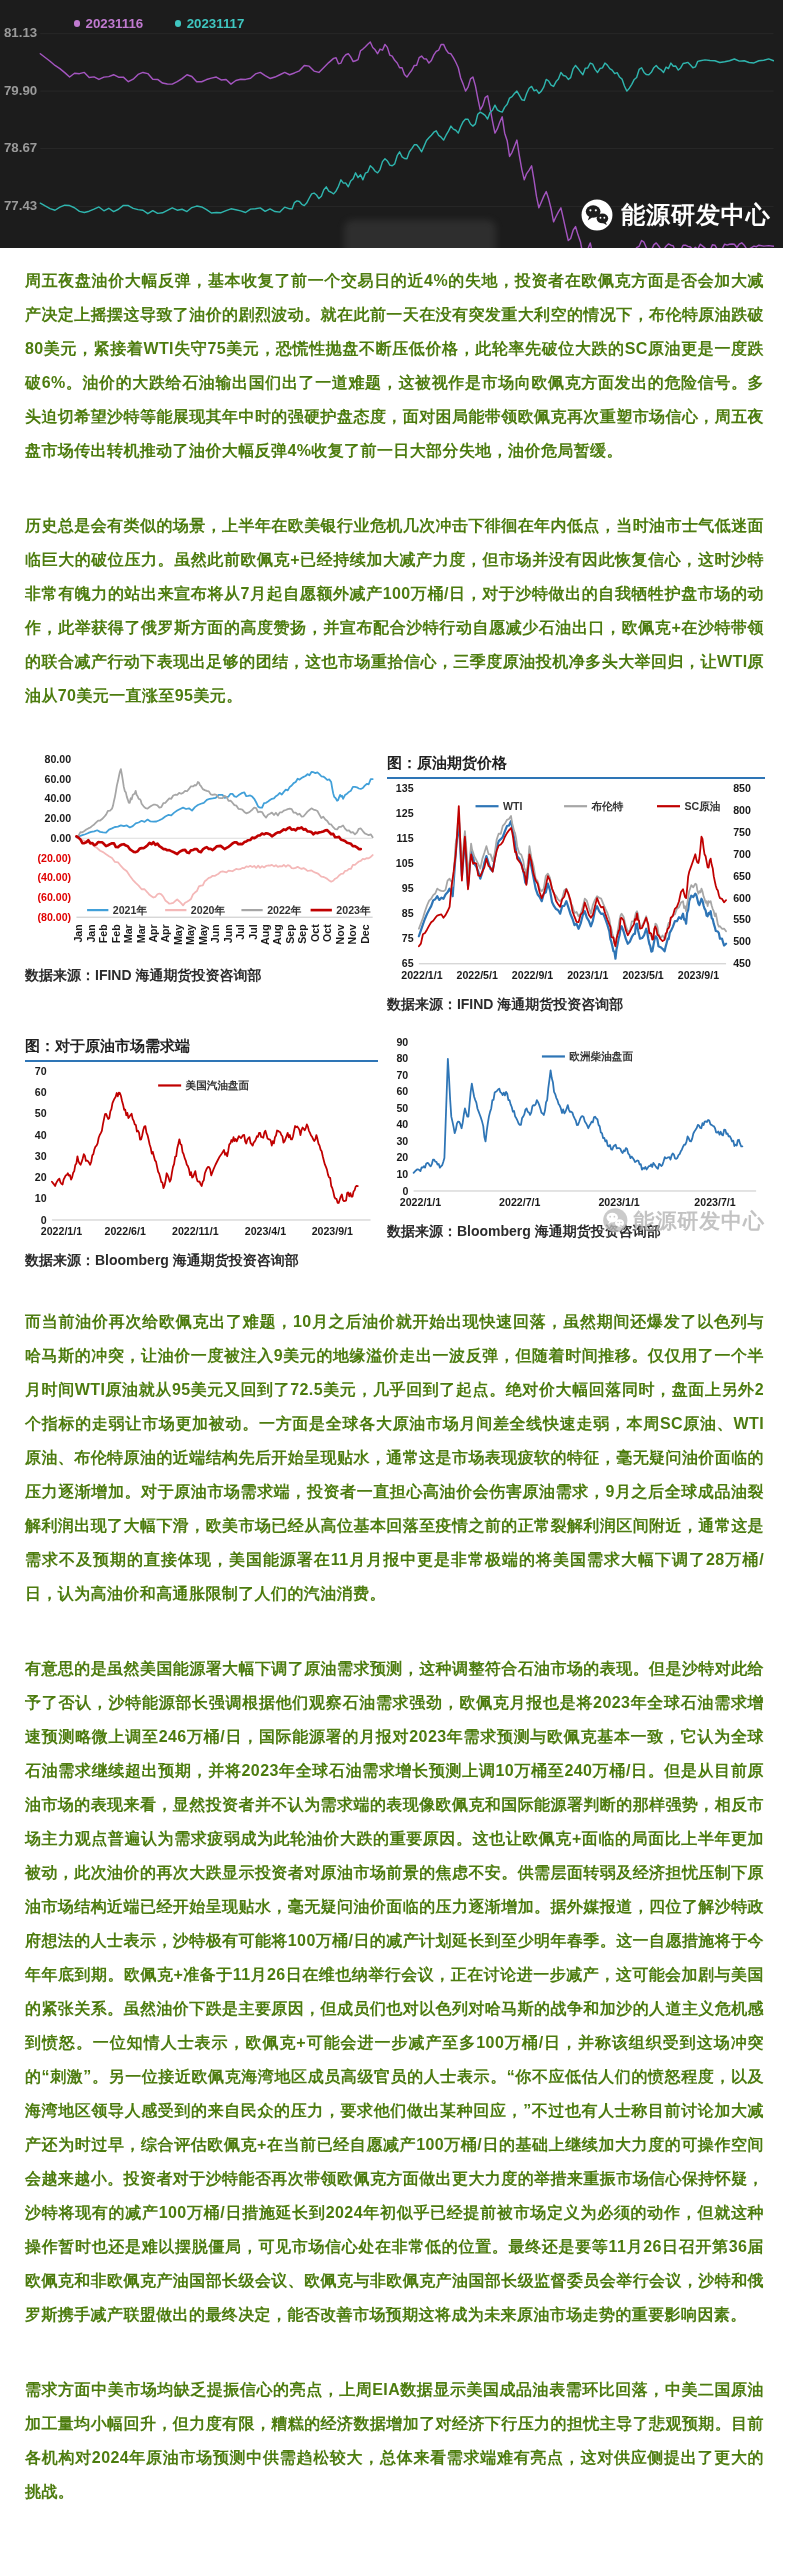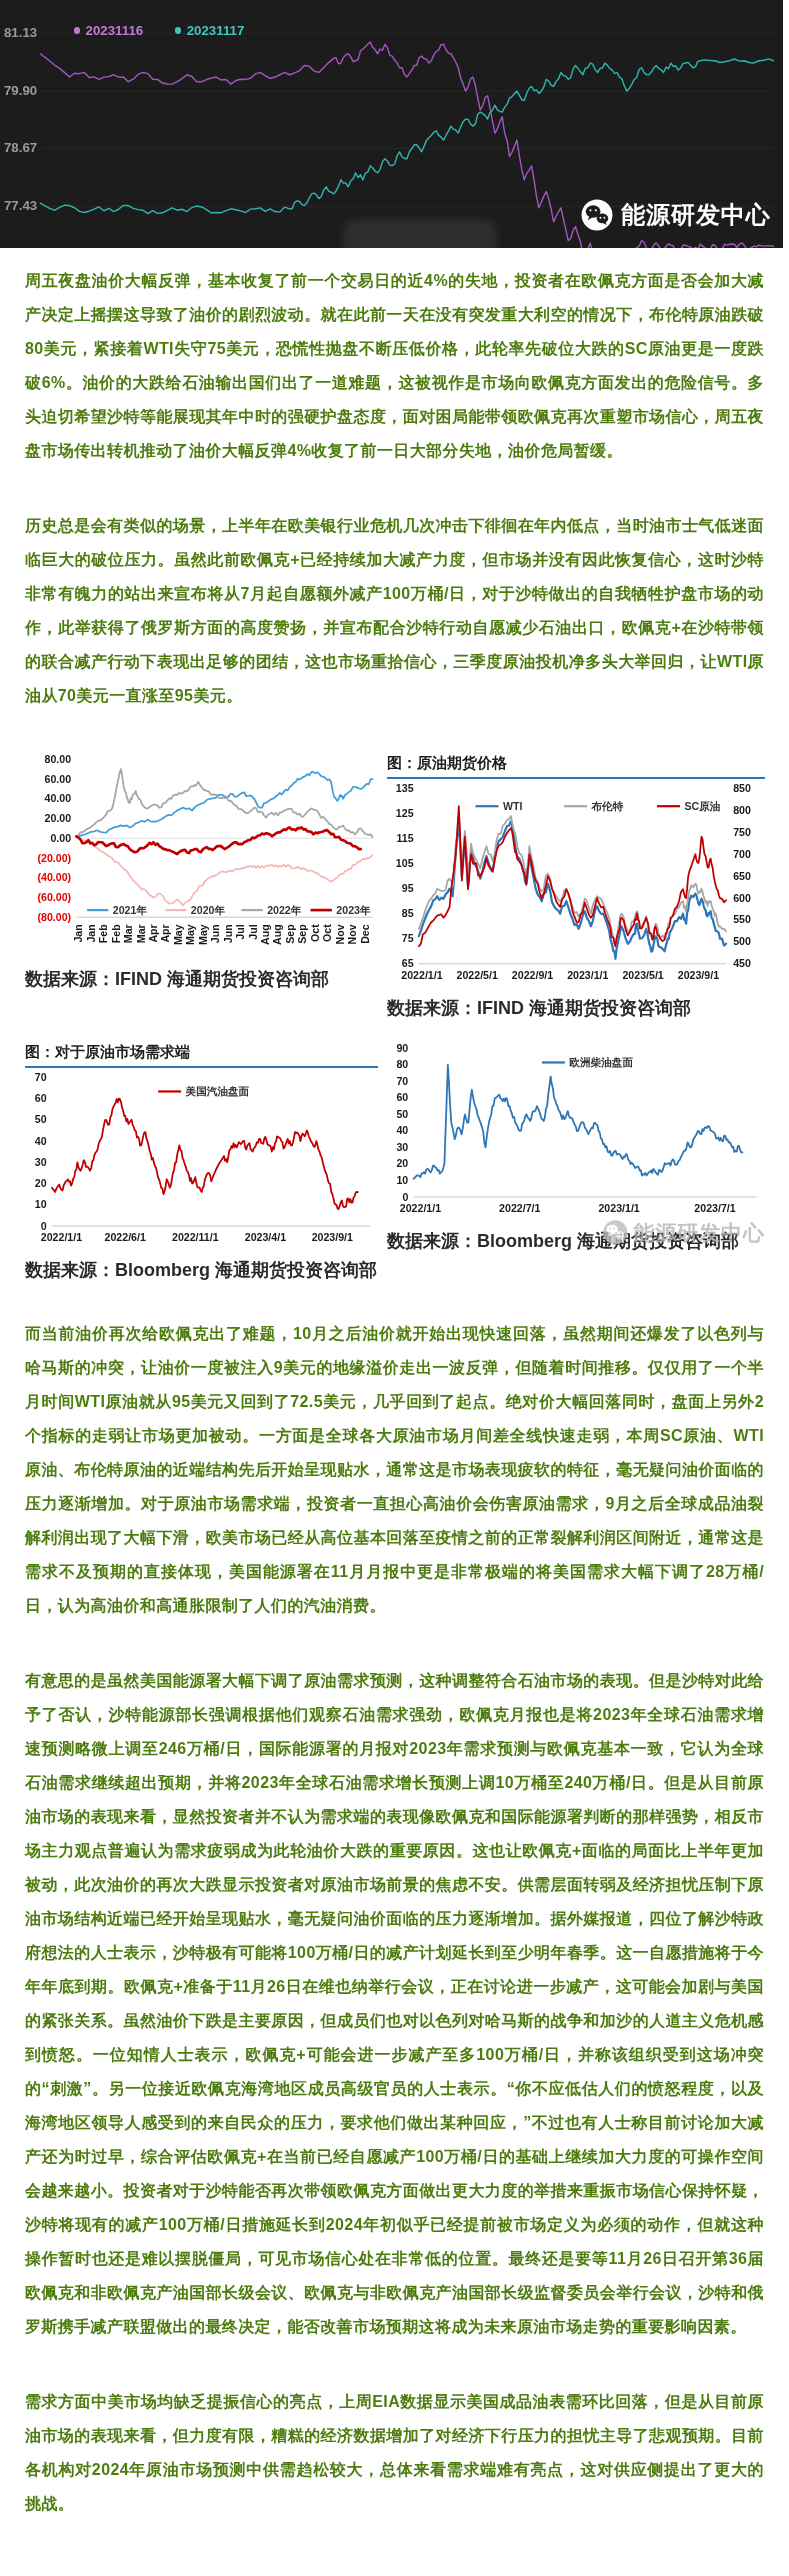--- a/index.html
+++ b/index.html
@@ -2,37 +2,37 @@
 <html style="font-size:14px"><head>
 <meta charset="utf-8">
 <style>
   html,body{margin:0;padding:0;background:#ffffff;}
   body{font-family:"Liberation Sans","DejaVu Sans",sans-serif;}
   .page{width:790px;background:#fff;position:relative;}
 
   
   .dark-chart{position:relative;width:774px;height:248px;background:#1c1c1c;overflow:hidden;padding-left:9px;}
   .dark-chart svg{position:absolute;left:0;top:0;}
-  .dc-legend{position:absolute;left:74px;top:23px;display:flex;gap:32px;align-items:center;font-size:13.3px;font-weight:bold;}
+  .dc-legend{position:absolute;left:74px;top:16px;display:flex;gap:32px;align-items:center;font-size:13.3px;font-weight:bold;}
   .dc-legend .item{display:flex;align-items:center;gap:5.3px;}
   .dc-legend .dot{width:6.2px;height:6.2px;border-radius:50%;display:inline-block;}
   .blur-patch{position:absolute;left:344px;top:220px;width:152px;height:50px;background:rgba(140,140,140,0.16);border-radius:8.9px;filter:blur(3.5px);}
   .dc-watermark{position:absolute;right:12.4px;bottom:16px;display:flex;align-items:center;gap:7px;color:#ffffff;font-size:24px;font-weight:bold;letter-spacing:0.9px;}
   .dc-watermark svg{position:static;}
 
   
   article{padding:16px 26px 26.6px 25px;}
   article p{font-size:16px;line-height:34px;font-weight:600;color:#4d7c0f;text-align:justify;margin:0 0 41px 0;letter-spacing:0.4px;}
   article p:last-child{margin-bottom:16px;}
 
   
   .figures{display:grid;grid-template-columns:353px 378px;column-gap:8.9px;row-gap:23px;margin:0 0 35px 0;}
   .fig-card{position:relative;}
   .fig-title{font-size:15px;font-weight:bold;color:#1f1f1f;padding-bottom:4.4px;border-bottom:2.7px solid #2e75b6;margin-bottom:3.5px;}
-  .fig-src{font-size:18px;font-weight:bold;color:#2b2b2b;margin-top:8.9px;}
+  .fig-src{font-size:14px;font-weight:bold;color:#2b2b2b;margin-top:8.9px;}
   .fig-card svg{display:block;}
   .fig-watermark{position:absolute;right:0;bottom:35px;display:flex;align-items:center;gap:5.3px;color:#b5b5b5;font-size:21px;font-weight:bold;opacity:.8;letter-spacing:0.9px;}
 </style>
 </head>
 <body>
 
 <div class="page">
 
   <section class="dark-chart">
     <svg id="svg-top" viewBox="0 0 873 332" width="774" height="294">
@@ -236,17 +236,17 @@
             <circle cx="31.5" cy="25.5" r="1.2" fill="#bdbdbd"></circle>
           </svg>
           <span>能源研发中心</span>
         </div>
       </div>
 
     </div>
 
     <p>而当前油价再次给欧佩克出了难题，10月之后油价就开始出现快速回落，虽然期间还爆发了以色列与哈马斯的冲突，让油价一度被注入9美元的地缘溢价走出一波反弹，但随着时间推移。仅仅用了一个半月时间WTI原油就从95美元又回到了72.5美元，几乎回到了起点。绝对价大幅回落同时，盘面上另外2个指标的走弱让市场更加被动。一方面是全球各大原油市场月间差全线快速走弱，本周SC原油、WTI原油、布伦特原油的近端结构先后开始呈现贴水，通常这是市场表现疲软的特征，毫无疑问油价面临的压力逐渐增加。对于原油市场需求端，投资者一直担心高油价会伤害原油需求，9月之后全球成品油裂解利润出现了大幅下滑，欧美市场已经从高位基本回落至疫情之前的正常裂解利润区间附近，通常这是需求不及预期的直接体现，美国能源署在11月月报中更是非常极端的将美国需求大幅下调了28万桶/日，认为高油价和高通胀限制了人们的汽油消费。</p>
     <p>有意思的是虽然美国能源署大幅下调了原油需求预测，这种调整符合石油市场的表现。但是沙特对此给予了否认，沙特能源部长强调根据他们观察石油需求强劲，欧佩克月报也是将2023年全球石油需求增速预测略微上调至246万桶/日，国际能源署的月报对2023年需求预测与欧佩克基本一致，它认为全球石油需求继续超出预期，并将2023年全球石油需求增长预测上调10万桶至240万桶/日。但是从目前原油市场的表现来看，显然投资者并不认为需求端的表现像欧佩克和国际能源署判断的那样强势，相反市场主力观点普遍认为需求疲弱成为此轮油价大跌的重要原因。这也让欧佩克+面临的局面比上半年更加被动，此次油价的再次大跌显示投资者对原油市场前景的焦虑不安。供需层面转弱及经济担忧压制下原油市场结构近端已经开始呈现贴水，毫无疑问油价面临的压力逐渐增加。据外媒报道，四位了解沙特政府想法的人士表示，沙特极有可能将100万桶/日的减产计划延长到至少明年春季。这一自愿措施将于今年年底到期。欧佩克+准备于11月26日在维也纳举行会议，正在讨论进一步减产，这可能会加剧与美国的紧张关系。虽然油价下跌是主要原因，但成员们也对以色列对哈马斯的战争和加沙的人道主义危机感到愤怒。一位知情人士表示，欧佩克+可能会进一步减产至多100万桶/日，并称该组织受到这场冲突的“刺激”。另一位接近欧佩克海湾地区成员高级官员的人士表示。“你不应低估人们的愤怒程度，以及海湾地区领导人感受到的来自民众的压力，要求他们做出某种回应，”不过也有人士称目前讨论加大减产还为时过早，综合评估欧佩克+在当前已经自愿减产100万桶/日的基础上继续加大力度的可操作空间会越来越小。投资者对于沙特能否再次带领欧佩克方面做出更大力度的举措来重振市场信心保持怀疑，沙特将现有的减产100万桶/日措施延长到2024年初似乎已经提前被市场定义为必须的动作，但就这种操作暂时也还是难以摆脱僵局，可见市场信心处在非常低的位置。最终还是要等11月26日召开第36届欧佩克和非欧佩克产油国部长级会议、欧佩克与非欧佩克产油国部长级监督委员会举行会议，沙特和俄罗斯携手减产联盟做出的最终决定，能否改善市场预期这将成为未来原油市场走势的重要影响因素。</p>
-    <p>需求方面中美市场均缺乏提振信心的亮点，上周EIA数据显示美国成品油表需环比回落，但是从目前原油市场的表现来看，但力度有限，糟糕的经济数据增加了对经济下行压力的担忧主导了悲观预期。目前各机构对2024年原油市场预测中供需趋松较大，总体来看需求端难有亮点，这对供应侧提出了更大的挑战。</p>
+    <p>需求方面中美市场均缺乏提振信心的亮点，上周EIA数据显示美国成品油表需环比回落，中美二国原油加工量均小幅回升，但力度有限，糟糕的经济数据增加了对经济下行压力的担忧主导了悲观预期。目前各机构对2024年原油市场预测中供需趋松较大，总体来看需求端难有亮点，这对供应侧提出了更大的挑战。</p>
   </article>
 
 </div>
 
 
 </body></html>

